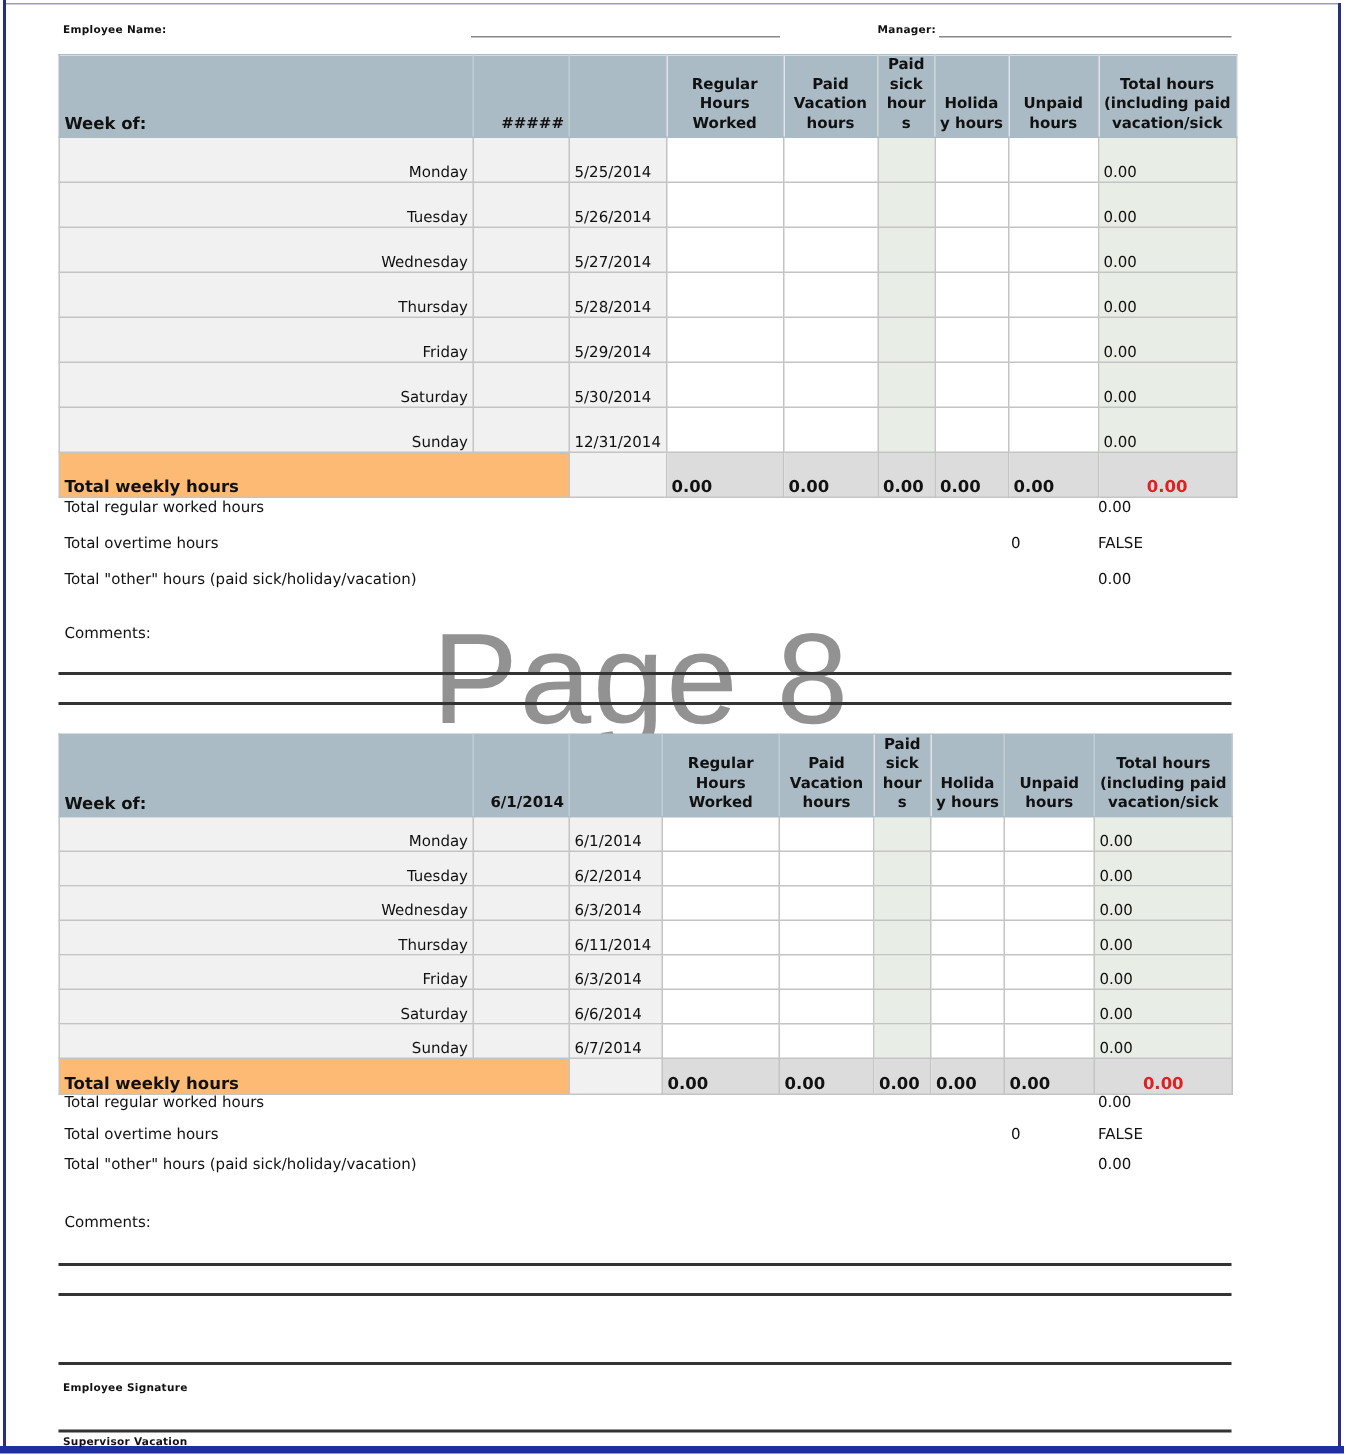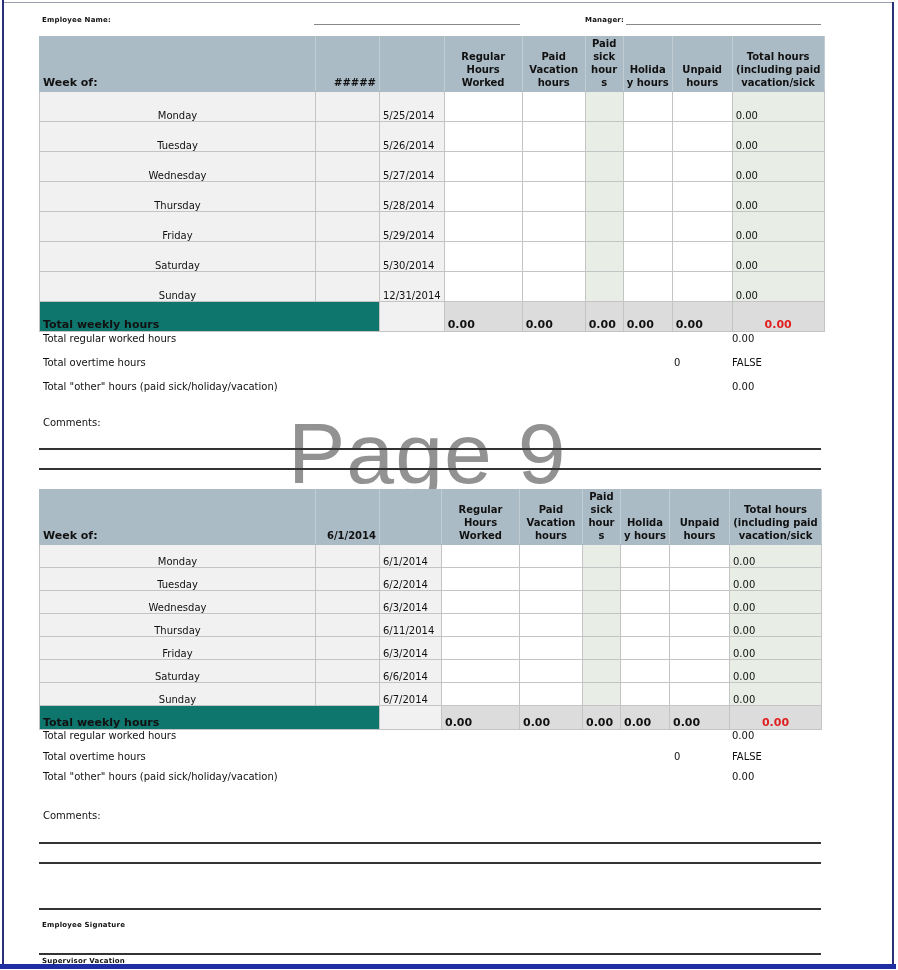--- a/index.html
+++ b/index.html
@@ -12,28 +12,28 @@
 
   .small-label { position:absolute; font-size:7px; font-weight:bold; letter-spacing:0.2px; }
   .hline { position:absolute; height:1px; background:#888; }
   .hline.dark { background:#333; height:2px; }
 
   table.ts { position:absolute; left:39px; border-collapse:collapse; table-layout:fixed; }
   table.ts td, table.ts th { border:1px solid #c4c4c4; padding:0 3px; font-size:10px; vertical-align:bottom; overflow:hidden; white-space:nowrap; }
   table.ts th { background:#abbbc5; font-weight:bold; font-size:10px; line-height:13px; text-align:center; white-space:normal; border-color:#abbbc5; border-right-color:#c2cdd3; padding-bottom:2px; }
   table.ts th.left { text-align:left; font-size:11px; }
   table.ts th.right { text-align:right; }
-  td.day { background:#f1f1f1; text-align:center; }
+  td.day { background:#f1f1f1; text-align:right; }
   td.blank-gray { background:#f1f1f1; }
   td.date { background:#f1f1f1; text-align:left; font-size:9.5px; }
   td.input { background:#ffffff; }
   td.sick { background:#e8eee6; }
   td.total { background:#e8eee6; text-align:left; font-size:10px; }
   tr.total-row td { background:#dcdcdc; font-weight:bold; font-size:11px; }
-  tr.total-row td.total-label { background:#0f766e; font-size:11px; }
+  tr.total-row td.total-label { background:#fdba74; font-size:11px; }
   tr.total-row td.blank-gray { background:#f1f1f1; }
   tr.total-row td.grand { color:#e02020; text-align:center; }
 
   .summary { position:absolute; font-size:10px; }
   .summary-val { position:absolute; font-size:10px; }
 
   .watermark { position:absolute; left:288px; top:410px; font-family:"Liberation Sans", sans-serif;
                font-size:86px; color:rgba(110,110,110,0.75); line-height:86px; letter-spacing:1px; }
 </style>
 </head>
@@ -165,21 +165,21 @@
 
 <div class="summary" style="left:43px; top:333px;">Total regular worked hours</div>
 <div class="summary-val" style="left:732px; top:333px;">0.00</div>
 <div class="summary" style="left:43px; top:357px;">Total overtime hours</div>
 <div class="summary-val" style="left:674px; top:357px;">0</div>
 <div class="summary-val" style="left:732px; top:357px;">FALSE</div>
 <div class="summary" style="left:43px; top:381px;">Total "other" hours (paid sick/holiday/vacation)</div>
 <div class="summary-val" style="left:732px; top:381px;">0.00</div>
 <div class="summary" style="left:43px; top:417px;">Comments:</div>
 
-<div class="watermark">Page 9</div>
+<div class="watermark">Page 8</div>
 
 <div class="hline dark" style="left:39px; top:448px; width:782px;"></div>
 <div class="hline dark" style="left:39px; top:468px; width:782px;"></div>
 
 <table class="ts" style="top:489px;">
   <colgroup>
     <col style="width:276px">
       <col style="width:64px">
       <col style="width:62px">
       <col style="width:78px">

